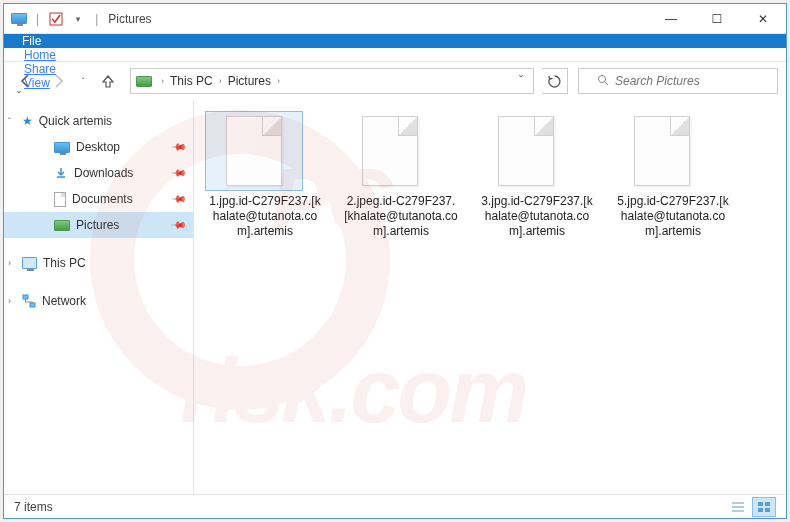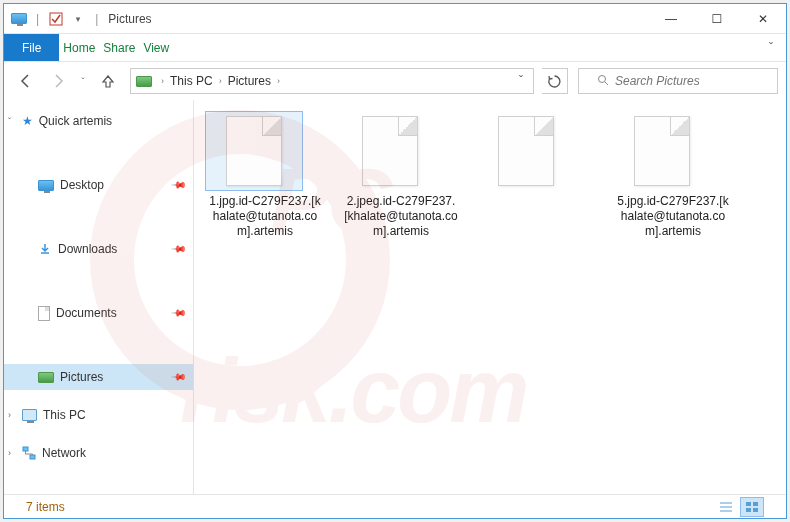--- a/index.html
+++ b/index.html
@@ -10,23 +10,23 @@
   .titlebar { height: 30px; background: #fff; display: flex; align-items: center; padding: 0 0 0 6px; border-bottom: 1px solid #e5e5e5; }
   .titlebar .qat { display: flex; align-items: center; gap: 4px; }
   .qat-icon { width: 18px; height: 18px; display: flex; align-items: center; justify-content: center; }
   .qat-sep { color: #999; margin: 0 4px; }
   .title-text { margin-left: 6px; color: #444; }
   .title-spacer { flex: 1; }
   .win-btns { display: flex; }
   .win-btn { width: 46px; height: 30px; display: flex; align-items: center; justify-content: center; color: #333; }
   
   
-  .ribbon { height: 28px; display: flex; align-items: stretch; border-bottom: 1px solid #e5e5e5; }
+  .ribbon { height: 28px; display: flex; align-items: stretch; border-bottom: 1px solid #e5e5e5; flex-direction: column; }
   .file-tab { background: #1979ca; color: #fff; padding: 0 18px; display: flex; align-items: center; }
-  .rtab { padding: 0 4px; display: flex; align-items: center; color: #15803d; }
+  .rtab { padding: 0 20px; display: flex; align-items: center; color: #3b82f6; text-decoration: underline; }
   .ribbon-spacer { flex: 1; }
   .ribbon-exp { width: 30px; display: flex; align-items: center; justify-content: center; color: #666; }
   
   
   .navbar { height: 38px; display: flex; align-items: center; padding: 0 8px; gap: 4px; }
   .nav-btn { width: 28px; height: 28px; display: flex; align-items: center; justify-content: center; color: #888; border-radius: 2px; }
   .nav-btn.enabled { color: #555; }
   .breadcrumb { flex: 1; height: 26px; border: 1px solid #ccc; display: flex; align-items: center; padding: 0 4px; background: #fff; margin: 0 4px; }
   .bc-icon { width: 18px; height: 18px; margin-right: 4px; display:flex;align-items:center;justify-content:center; }
   .bc-part { padding: 0 2px; color: #333; }
@@ -37,21 +37,21 @@
   .searchbox { width: 200px; height: 26px; border: 1px solid #ccc; display: flex; align-items: center; padding: 0 18px; color: #888; background: #fff; }
   .searchbox .sicon { margin-right: 6px; color: #888; }
   .searchbox input { border: none; outline: none; flex: 1; color: #888; font-style: italic; background: transparent; }
   
   
   .body { flex: 1; display: flex; overflow: hidden; }
   .sidebar { width: 190px; border-right: 1px solid #e5e5e5; padding: 8px 0; overflow: auto; }
   .side-group { margin-bottom: 12px; }
   .side-head, .side-item { display: flex; align-items: center; height: 26px; padding: 0 8px 0 18px; gap: 6px; color: #333; position: relative; }
   .side-head .exp { position: absolute; left: 4px; font-size: 9px; color: #666; }
-  .side-item { padding-left: 34px; margin-top: 38px; }
+  .side-item { padding-left: 50px; }
   .side-item.selected { background: #cde6f7; }
   .pin { margin-left: auto; color: #7a7a7a; font-size: 10px; transform: rotate(45deg); }
   .star { color: #2b88d8; }
   .monitor-i { width:16px; height:11px; background:linear-gradient(#6cc0f0,#3a95d8); border:1px solid #3a7; border-color:#3a95d8; border-radius:1px; position:relative; }
   .monitor-i::after{content:'';position:absolute;bottom:-3px;left:5px;width:6px;height:2px;background:#888;}
   .doc-i { width:12px;height:15px;background:#fff;border:1px solid #aaa;position:relative;}
   .doc-i::before{content:'';position:absolute;top:0;right:0;width:4px;height:4px;background:#ddd;}
   .dl-i { width:14px;height:14px;display:flex;align-items:center;justify-content:center;color:#3a95d8;}
   .pc-i { width:15px;height:12px;background:#d0e8f7;border:1px solid #5a9fd4;border-radius:1px;position:relative;}
   .pc-i::after{content:'';position:absolute;bottom:-3px;left:4px;width:7px;height:2px;background:#888;}
@@ -65,21 +65,21 @@
   .file-item.sel .thumb { outline: 1px solid #8dbdf0; background: #e5f1fb; }
   .thumb { width: 96px; height: 78px; display: flex; align-items: center; justify-content: center; margin-bottom: 4px; padding: 4px; }
   .blank-file { width: 56px; height: 70px; background: #fdfdfd; border: 1px solid #d0d0d0; position: relative; box-shadow: 1px 1px 2px rgba(0,0,0,0.08); }
   .blank-file::before { content: ''; position: absolute; top: 0; right: 0; width: 18px; height: 18px; background: linear-gradient(135deg, #fdfdfd 50%, #e0e0e0 50%); border-left: 1px solid #d0d0d0; border-bottom: 1px solid #d0d0d0; }
   .hta-icon { width: 56px; height: 52px; background: #fff; border: 2px solid #333; position: relative; }
   .hta-icon .tb { position: absolute; top: 0; left: 0; right: 0; height: 14px; background: #1a2a8c; }
   .hta-icon .mn { position: absolute; top: 14px; left: 0; right: 0; height: 7px; background: #d9d9d9; border-bottom:1px solid #aaa; }
   .fname { font-size: 12px; line-height: 1.25; color: #222; word-break: break-all; max-height: 60px; overflow: hidden; }
   
   
-  .statusbar { height: 24px; border-top: 1px solid #e5e5e5; display: flex; align-items: center; padding: 0 22px; color: #a16207; background: #fff; }
+  .statusbar { height: 24px; border-top: 1px solid #e5e5e5; display: flex; align-items: center; padding: 0 10px; color: #404040; background: #fff; }
   .statusbar .sp { flex: 1; }
   .view-btn { width: 24px; height: 20px; display: flex; align-items: center; justify-content: center; margin-left: 2px; border: 1px solid transparent; }
   .view-btn.active { background: #cde6f7; border-color: #8dbdf0; }
   
   
   .watermark { position: absolute; top: 110px; left: 30px; width: 560px; height: 320px; pointer-events: none; opacity: 0.07; z-index: 5; }
   .wm-circle { position: absolute; border: 44px solid #c0392b; border-radius: 50%; }
   .wm1 { width: 300px; height: 300px; top: 0; left: 60px; }
   .wm-text { position: absolute; font-size: 90px; font-weight: 700; font-style: italic; color: #c0392b; letter-spacing: -3px; }
   .wm-t1 { top: 40px; left: 240px; text-align: right; }
@@ -234,20 +234,21 @@
         <div class="file-item">
           <div class="thumb">
             <div class="blank-file"></div>
           </div>
           <div class="fname">2.jpeg.id-C279F237.[khalate@tutanota.com].artemis</div>
         </div>
         <div class="file-item">
           <div class="thumb">
             <div class="blank-file"></div>
           </div>
+          <div class="fname">3.jpg.id-C279F237.[khalate@tutanota.com].artemis</div>
         </div>
         <div class="file-item">
           <div class="thumb">
             <div class="blank-file"></div>
           </div>
           <div class="fname">5.jpg.id-C279F237.[khalate@tutanota.com].artemis</div>
         </div>
       </div>
   </div>
 

